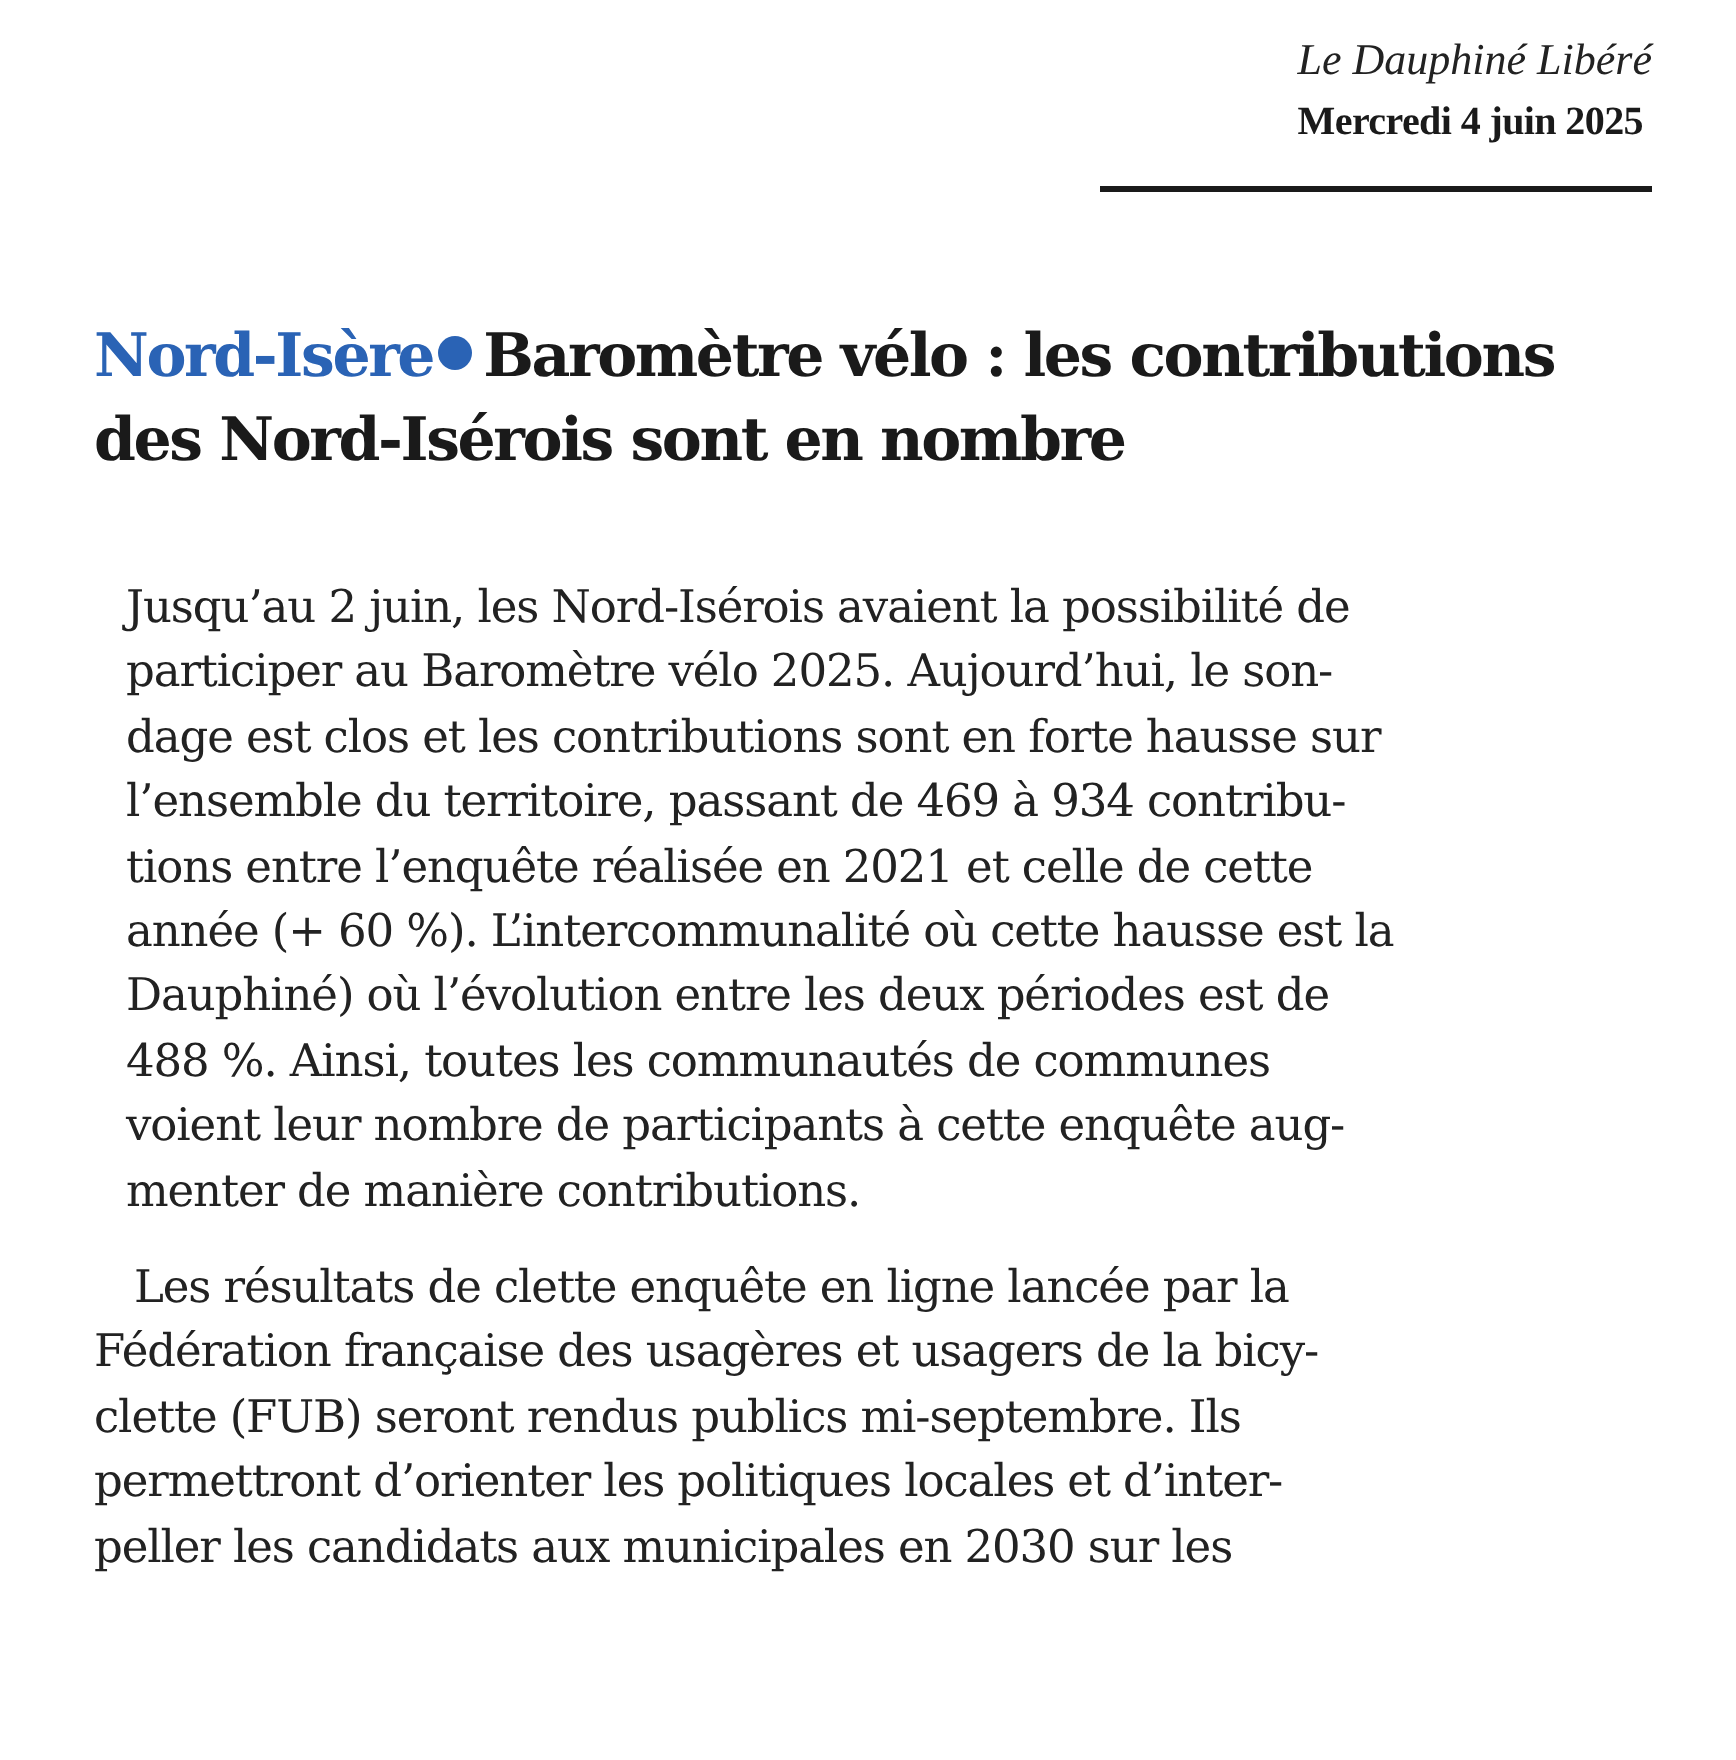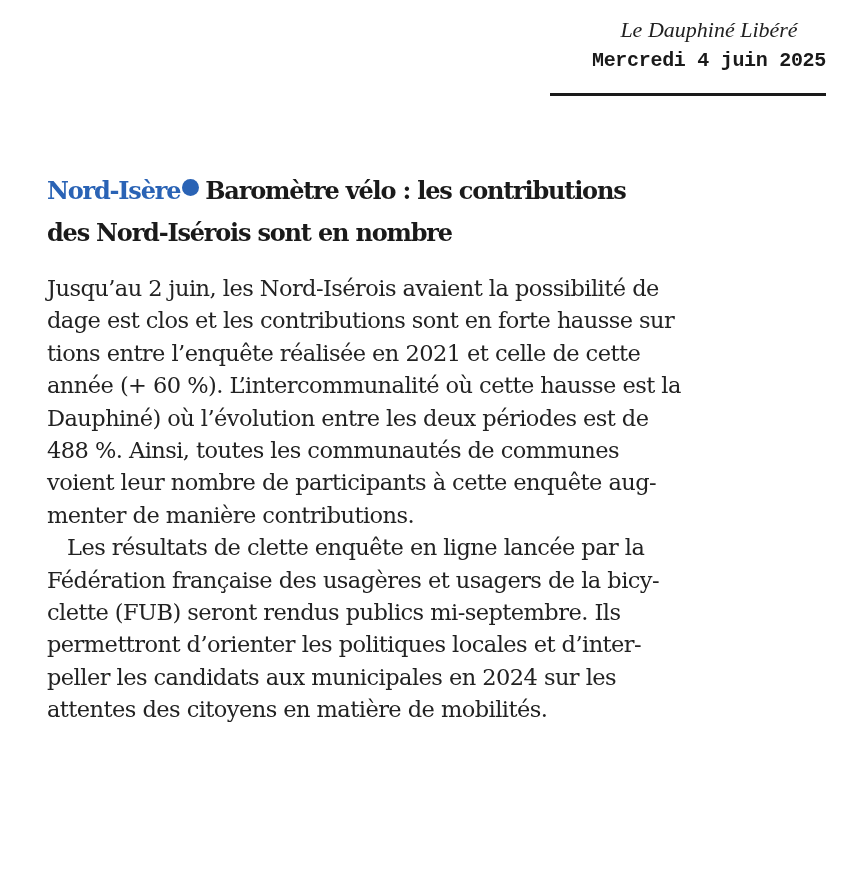--- a/index.html
+++ b/index.html
@@ -11,54 +11,54 @@
       width: 868px;
       height: 880px;
       position: relative;
       overflow: hidden;
       color: #1c1c1c;
     }
     .masthead {
       position: absolute;
       right: 42px;
       top: 14px;
-      text-align: center;
+      text-align: left;
       font-family: "DejaVu Serif", "Liberation Serif", serif;
     }
     .paper-name {
       font-style: italic;
       font-size: 22px;
       line-height: 32px;
       color: #222;
       font-family: "Liberation Serif", "DejaVu Serif", serif;
     }
     .paper-date {
       font-weight: bold;
       font-size: 20px;
       line-height: 30px;
       color: #1a1a1a;
-      font-family: Liberation Mono, monospace;
+      font-family: Liberation Serif, serif;
       letter-spacing: -0.3px;
     }
     .rule {
       position: absolute;
       left: 550px;
       top: 93px;
       width: 276px;
       height: 3px;
       background: #1a1a1a;
     }
     .headline {
       position: absolute;
       left: 47px;
-      top: 170px;
+      top: 158px;
       width: 790px;
       font-family: "DejaVu Serif", serif;
       font-weight: bold;
-      font-size: 24px;
+      font-size: 30px;
       line-height: 42px;
       letter-spacing: -1.2px;
       color: #1a1a1a;
     }
     .headline .kicker {
       color: #2a63b5;
     }
     .headline .dot {
       display: inline-block;
       width: 17px;
@@ -95,31 +95,32 @@
   <div class="paper-date">Mercredi 4 juin 2025</div>
 </header>
 <div class="rule"></div>
 
 <h1 class="headline" style="margin:0;">
   <span class="kicker">Nord-Isère</span><span class="dot"></span><span>Baromètre vélo : les contributions</span><br>
   <span>des Nord-Isérois sont en nombre</span>
 </h1>
 
 <article class="body-text">
-  <p style="margin:0;">
+  <p style="margin:16px;">
     <span class="line">Jusqu’au 2 juin, les Nord-Isérois avaient la possibilité de</span>
+    <span class="line">participer au Baromètre vélo 2025. Aujourd’hui, le son-</span>
     <span class="line">dage est clos et les contributions sont en forte hausse sur</span>
+    <span class="line">l’ensemble du territoire, passant de 469 à 934 contribu-</span>
     <span class="line">tions entre l’enquête réalisée en 2021 et celle de cette</span>
     <span class="line">année (+ 60 %). L’intercommunalité où cette hausse est la</span>
     <span class="line">Dauphiné) où l’évolution entre les deux périodes est de</span>
     <span class="line">488 %. Ainsi, toutes les communautés de communes</span>
     <span class="line">voient leur nombre de participants à cette enquête aug-</span>
     <span class="line">menter de manière contributions.</span>
   </p>
   <p style="margin:0;">
     <span class="line indent">Les résultats de clette enquête en ligne lancée par la</span>
     <span class="line">Fédération française des usagères et usagers de la bicy-</span>
     <span class="line">clette (FUB) seront rendus publics mi-septembre. Ils</span>
     <span class="line">permettront d’orienter les politiques locales et d’inter-</span>
-    <span class="line">peller les candidats aux municipales en 2024 sur les</span>
-    <span class="line">attentes des citoyens en matière de mobilités.</span>
+    <span class="line">peller les candidats aux municipales en 2030 sur les</span>
   </p>
 </article>
 
 </body></html>

